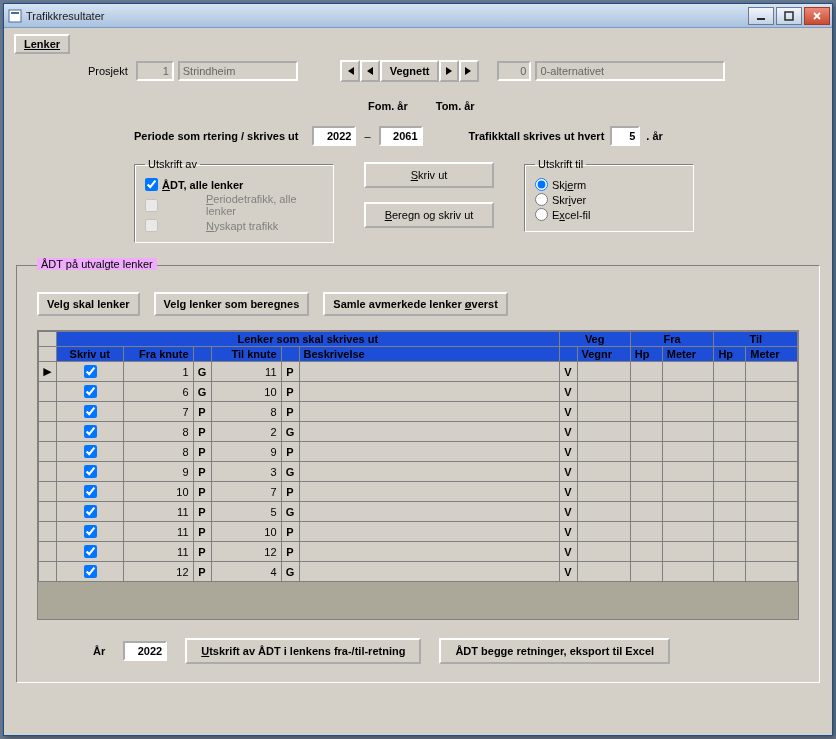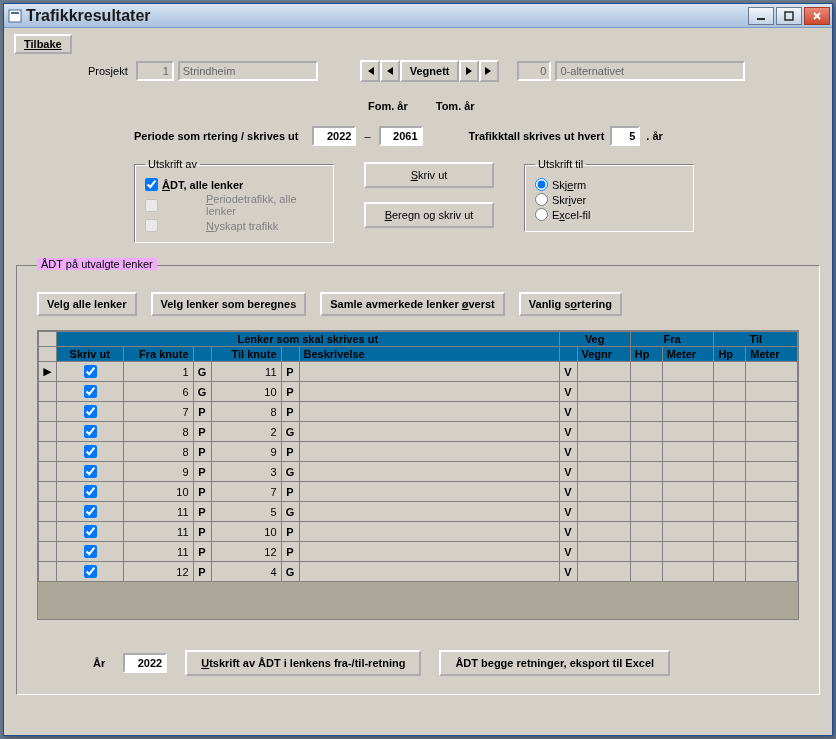--- a/index.html
+++ b/index.html
@@ -31,22 +31,21 @@
   .titlebar .app-icon {
     width: 14px; height: 14px;
     margin-right: 4px;
     display: inline-flex;
     align-items: center;
     justify-content: center;
   }
   .titlebar .title {
     flex: 1;
     color: #1a1a1a;
-    font-size: 16px;
-    font-weight: bold;
+    font-size: 11px;
   }
   .win-btns { display: flex; gap: 2px; }
   .win-btn {
     width: 26px; height: 18px;
     border: 1px solid #6b7a8f;
     background: linear-gradient(to bottom, #f2f6fb, #c3d3e6);
     display: flex; align-items: center; justify-content: center;
   }
   .win-btn.close { background: linear-gradient(to bottom, #e98a7a, #c94a2f); border-color: #a63a24; }
   .win-btn svg { width: 10px; height: 10px; }
@@ -157,31 +156,31 @@
   }
   .grid th, .grid td {
     border: 1px solid #808080;
     padding: 1px 4px;
     background: #d4d0c8;
     white-space: nowrap;
   }
   .grid thead th {
     font-weight: bold;
     text-align: left;
-    background: #0369a1;
+    background: #1d4ed8;
   }
   .grid thead tr.group th { text-align: center; }
   .grid .rowhead { width: 18px; background: #d4d0c8; text-align: center; padding:0; }
   .grid td.chk { text-align: center; padding: 0; }
   .grid td.r { text-align: right; }
   .grid td.c { text-align: center; font-weight: bold; }
   .grid .desc { width: 260px; }
   .grid tbody { background: #aca899; }
 
-  .bottom-row { display: flex; align-items: center; gap: 18px; margin-top: 30px; padding-left: 56px; }
+  .bottom-row { display: flex; align-items: center; gap: 18px; margin-top: 18px; padding-left: 56px; }
   .bottom-row .btn { height: 26px; font-weight: bold; padding: 2px 14px; }
 </style>
 </head>
 <body>
 
 <div class="window">
   <div class="titlebar">
     <span class="app-icon">
       <svg viewBox="0 0 14 14">
           <rect x="1" y="1" width="12" height="12" fill="#fff" stroke="#4a6a9a"></rect>
@@ -202,26 +201,26 @@
         </div>
       <div class="win-btn close">
           <svg viewBox="0 0 10 10">
             <path d="M2 2 L8 8 M8 2 L2 8" stroke="#fff" stroke-width="1.8"></path>
           </svg>
         </div>
     </div>
   </div>
 
   <div class="client">
-    <button class="btn raised tilbake"><u>Tilbake</u></button>
+    <button class="btn raised tilbake"><u>Lenker</u></button>
 
     <div class="topbar">
       <span class="label">Prosjekt</span>
       <input class="input ro right" style="width: 38px;" readonly="" value="1">
-      <input class="input ro" style="width: 140px;" readonly="" value="Strindheim">
+      <input class="input ro" style="width: 120px;" readonly="" value="Strindheim">
 
       <div class="nav-group">
         <div class="nav-btn">
             <svg width="10" height="10" viewBox="0 0 10 10">
               <path d="M1 1v8M9 1L3 5l6 4z" fill="#000"></path>
             </svg>
           </div>
         <div class="nav-btn">
             <svg width="8" height="10" viewBox="0 0 8 10">
               <path d="M7 1L1 5l6 4z" fill="#000"></path>
@@ -296,24 +295,23 @@
           <input type="radio" name="pt" style="">
           <span>E<u>x</u>cel-fil</span>
         </label>
       </fieldset>
     </div>
 
     <fieldset class="big-group">
       <span class="legend">ÅDT på utvalgte lenker</span>
 
       <div class="action-row">
-        <button class="btn raised">Velg alle lenker</button>
+        <button class="btn raised">Velg skal lenker</button>
         <button class="btn raised"><span>Velg lenker som bere<u>g</u>nes</span></button>
         <button class="btn raised"><span>Samle avmerkede lenker <u>ø</u>verst</span></button>
-        <button class="btn raised"><span>Vanlig s<u>o</u>rtering</span></button>
       </div>
 
       <div class="grid-wrap">
         <table class="grid">
           <thead>
             <tr class="group">
               <th class="rowhead"></th>
               <th colspan="6">Lenker som skal skrives ut</th>
               <th colspan="2">Veg</th>
               <th colspan="2">Fra</th>

